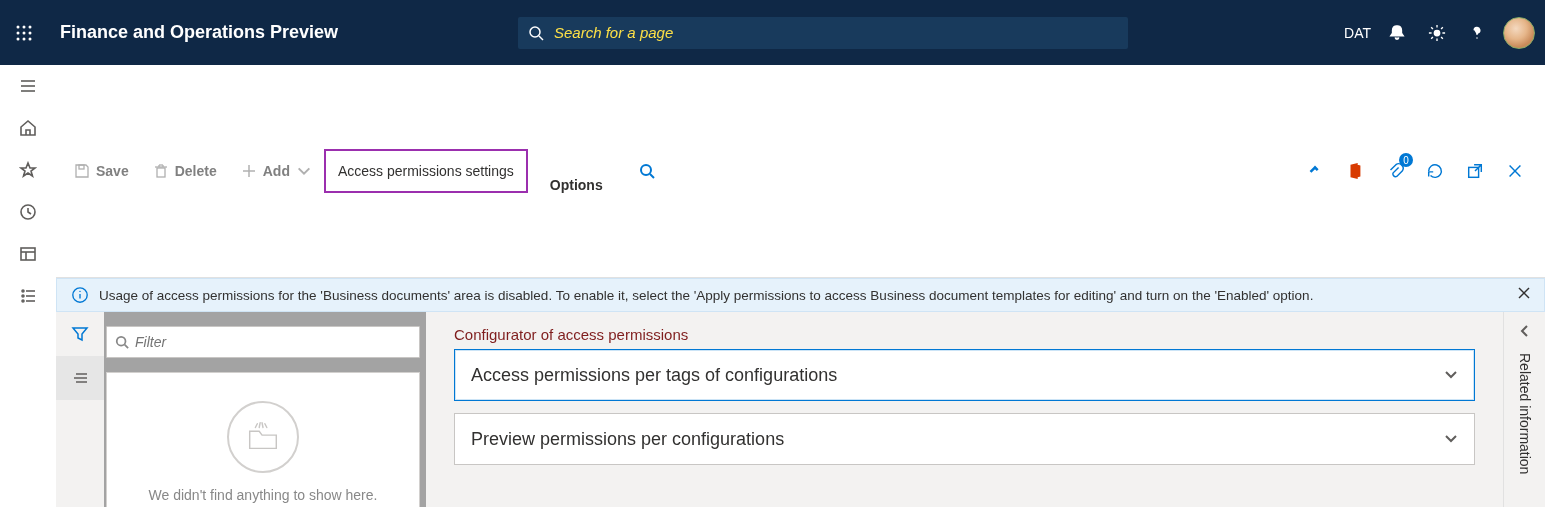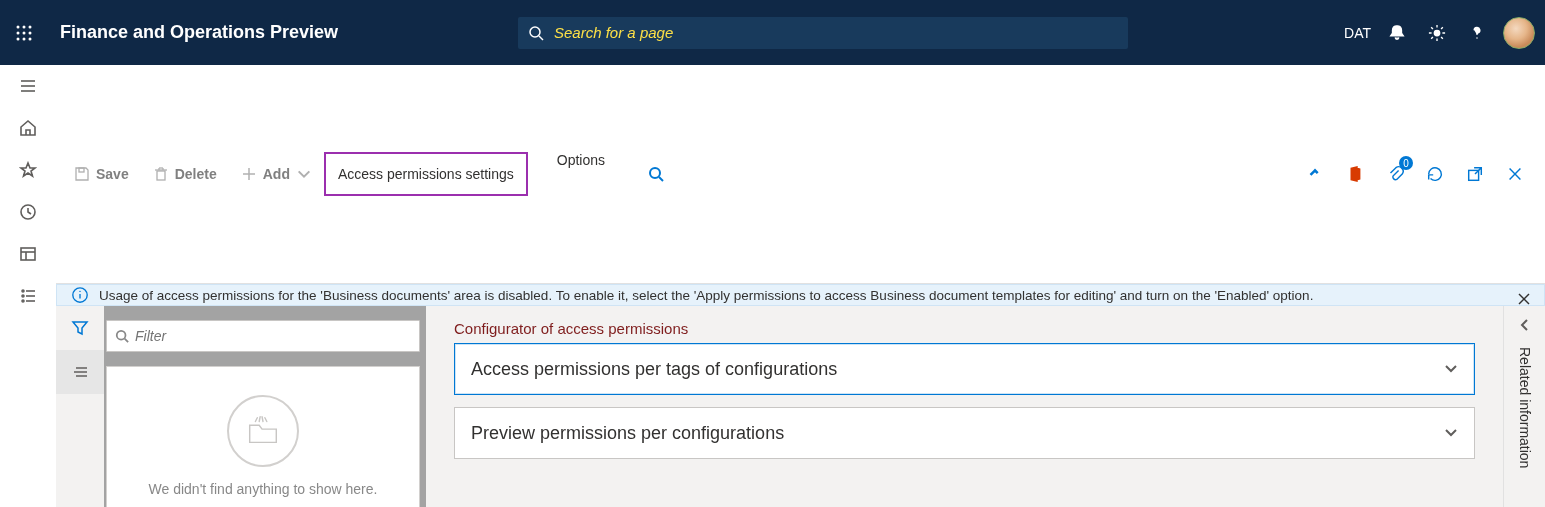--- a/index.html
+++ b/index.html
@@ -15,27 +15,27 @@
   .searchbox span { font-style: italic; font-size: 15px; }
   .top-right { margin-left: auto; display: flex; align-items: center; gap: 0; padding-right: 10px; }
   .top-right .iconbtn { width: 40px; height: 48px; display: flex; align-items: center; justify-content: center; cursor: pointer; }
   .top-right .iconbtn svg { fill: #fff; stroke: #fff; }
   .company-code { font-size: 14px; margin-right: 6px; }
   .avatar { width: 32px; height: 32px; border-radius: 50%; background: radial-gradient(circle at 40% 35%, #f4d9c0 0%, #e6b68a 40%, #c98a5a 70%); border: 1px solid #8a6; margin-left: 6px; }
   .actionbar { height: 44px; background: #fff; border-bottom: 1px solid #e1e1e1; display: flex; align-items: center; padding-left: 62px; flex: 1; position: relative; }
   .actionbar .ab { display: flex; align-items: center; height: 44px; padding: 0 12px; color: #808080; cursor: default; gap: 6px; font-size: 14px; font-weight: bold; }
   .actionbar .ab svg { width: 16px; height: 16px; fill: #808080; }
   .highlighted-tab { border: 2px solid #9b2fae; height: 44px; display: flex; align-items: center; padding: 0 12px; color: #323130; }
-  .options-tab { font-weight: 400; padding: 0 29px; display:flex; align-items:flex-start; height:44px; }
+  .options-tab { font-weight: 700; padding: 0 22px; display:flex; align-items:flex-end; height:44px; }
   .search-small { padding: 0 14px; display:flex; align-items:center; }
   .search-small svg { width:16px; height:16px; stroke:#0078d4; fill:none; stroke-width:2; }
   .right-icons { margin-left: auto; display: flex; align-items: center; gap: 0; padding-right: 10px; }
   .right-icons .rbtn { width: 40px; height: 44px; display:flex; align-items:center; justify-content:center; cursor:pointer; }
   .right-icons .rbtn svg { width:18px; height:18px; }
-  .infobar { background:#e6f2fb; border:1px solid #cfe4f5; height:22px; display:flex; align-items:center; padding:0 14px; color:#323130; font-size:13.5px; position:relative; }
+  .infobar { background:#e6f2fb; border:1px solid #cfe4f5; height:34px; display:flex; align-items:center; padding:0 14px; color:#323130; font-size:13.5px; position:relative; }
   .infobar svg.info { width:18px; height:18px; margin-right:10px; fill:none; stroke:#0078d4; stroke-width:1.5; flex-shrink:0; }
   .infobar .closex { position:absolute; right:12px; top:6px; cursor:pointer; }
   .infobar .closex svg { width:16px; height:16px; stroke:#323130; stroke-width:1.5; fill:none; }
 
   .content-row { flex:1; display:flex; background:#f3f2f1; }
   .list-pane { width: 370px; background:#a3a3a3; display:flex; }
   .micro-rail { width:48px; background:#f3f2f1; display:flex; flex-direction:column; align-items:center; }
   .micro-rail .mbtn { width:48px; height:44px; display:flex; align-items:center; justify-content:center; cursor:pointer; }
   .micro-rail .mbtn.active { background:#e6e6e6; }
   .micro-rail .mbtn svg { width:18px; height:18px; stroke:#0078d4; fill:none; stroke-width:1.5; }

